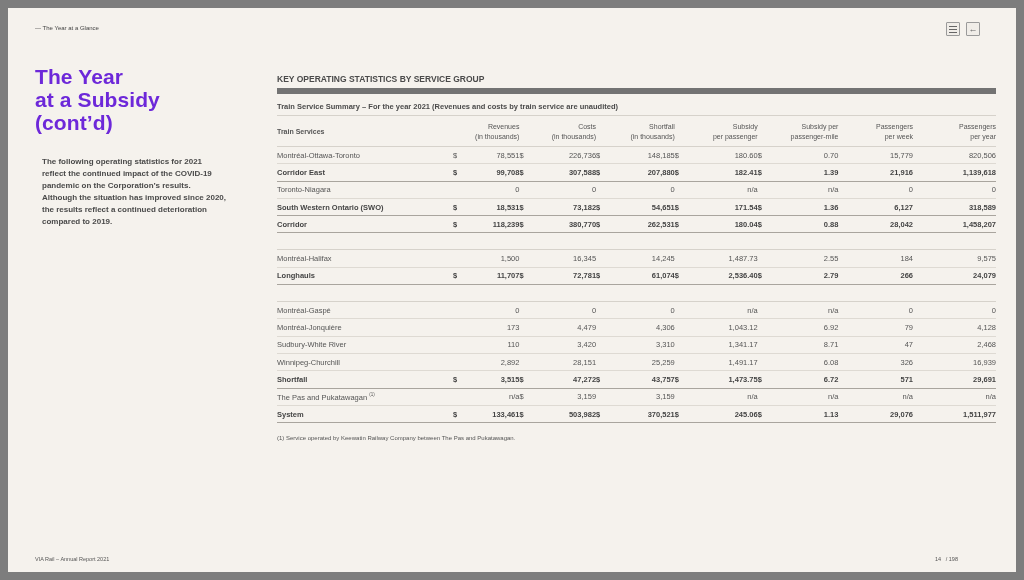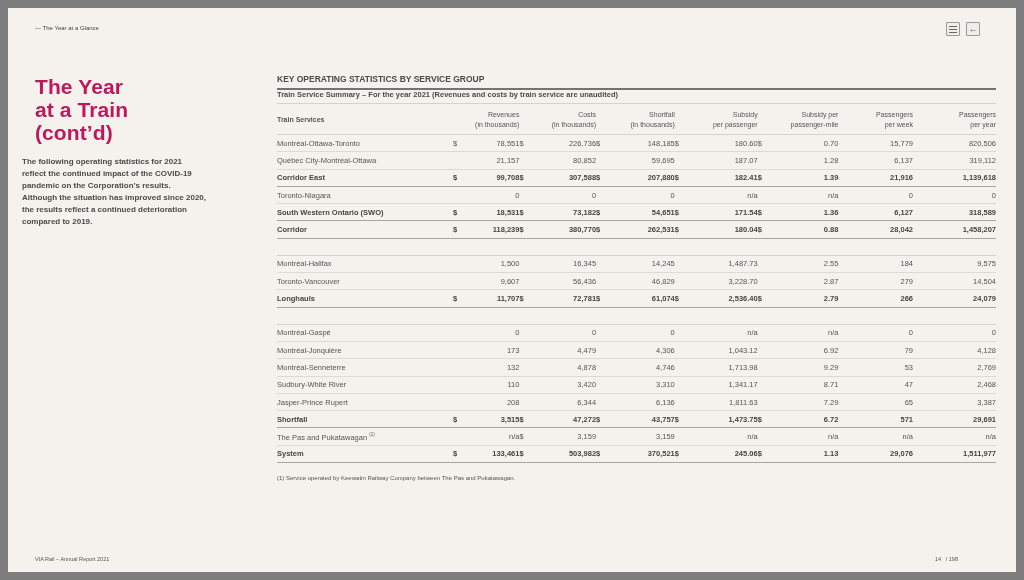--- a/index.html
+++ b/index.html
@@ -15,36 +15,36 @@
     .nav-icons { position: absolute; right: 36px; top: 14px; display: flex; gap: 6px; }
     .nav-btn {
       width: 14px; height: 14px; border: 1px solid #9a9a9a; border-radius: 1px;
       background: #f0ede8; display: flex; align-items: center; justify-content: center;
       font-size: 9px; color: #666; line-height: 1;
     }
     .menu-lines { width: 8px; height: 7px; display: flex; flex-direction: column; justify-content: space-between; }
     .menu-lines span { display: block; height: 1px; background: #666; }
     .title {
       position: absolute; left: 27px; top: 57px; font-size: 21px; font-weight: bold;
-      line-height: 23px; color: #be185d; letter-spacing: 0.1px; margin-top: 10px;
+      line-height: 23px; color: #6d28d9; letter-spacing: 0.1px;
     }
     .intro {
-      position: absolute; left: 14px; top: 148px; width: 185px; font-size: 8px;
+      position: absolute; left: 34px; top: 148px; width: 185px; font-size: 8px;
       font-weight: bold; line-height: 12px; color: #4a4a4a;
     }
     .intro p { margin-bottom: 6px; }
     .section-title {
       position: absolute; left: 269px; top: 66px; font-size: 8.5px; font-weight: bold;
       color: #4a4a4a;
       text-align: right;
     }
     .table-wrap { position: absolute; left: 269px; top: 80px; width: 719px; }
     .table-subtitle {
-      font-size: 7.5px; font-weight: bold; padding: 0 0 4px 0; color: #4a4a4a;
-      border-top: 2px solid #737373; border-bottom: 1px solid #d6d2cb;
+      font-size: 7.5px; font-weight: bold; padding: 8px 0 4px 0; color: #4a4a4a;
+      border-top: 6px solid #737373; border-bottom: 1px solid #d6d2cb;
     }
     table { width: 100%; border-collapse: collapse; font-size: 7.5px; color: #555; }
     th { font-weight: normal; color: #555; font-size: 7px; line-height: 10px; }
     thead tr th { padding: 6px 0 4px 0; border-bottom: 1px solid #d6d2cb; vertical-align: bottom; text-align: right; }
     thead tr th.label { text-align: left; vertical-align: middle; font-weight: bold; }
     td { height: 17.3px; border-bottom: 1px solid #dedad3; text-align: right; white-space: nowrap; }
     td.label { text-align: left; }
     td.cur { text-align: left; padding-left: 0; width: 14px; }
     tr.bold td { font-weight: bold; color: #444; border-bottom: 1px solid #a9a59e; }
     tr.bold-top td { border-top: 1px solid #a9a59e; margin-left: 12px; }
@@ -70,21 +70,21 @@
           <span></span>
         </div>
     </div>
     <div class="nav-btn">
       <span>←</span>
     </div>
   </div>
 
   <div class="title">
     <div>The Year</div>
-    <div>at a Train</div>
+    <div>at a Subsidy</div>
     <div>(cont’d)</div>
   </div>
 
   <div class="intro">
     <p>The following operating statistics for 2021 reflect the continued impact of the COVID-19 pandemic on the Corporation’s results. Although the situation has improved since 2020, the results reflect a continued deterioration compared to 2019.</p>
   </div>
 
   <div class="section-title">KEY OPERATING STATISTICS BY SERVICE GROUP</div>
 
   <div class="table-wrap">
@@ -147,35 +147,20 @@
             <td>226,736</td>
             <td class="cur">$</td>
             <td>148,185</td>
             <td class="cur">$</td>
             <td>180.60</td>
             <td class="cur">$</td>
             <td>0.70</td>
             <td>15,779</td>
             <td>820,506</td>
           </tr>
-          <tr>
-            <td class="label"><span>Québec City-Montréal-Ottawa</span></td>
-            <td class="cur"></td>
-            <td>21,157</td>
-            <td class="cur"></td>
-            <td>80,852</td>
-            <td class="cur"></td>
-            <td>59,695</td>
-            <td class="cur"></td>
-            <td>187.07</td>
-            <td class="cur"></td>
-            <td>1.28</td>
-            <td>6,137</td>
-            <td>319,112</td>
-          </tr>
           <tr class="bold">
             <td class="label"><span>Corridor East</span></td>
             <td class="cur">$</td>
             <td>99,708</td>
             <td class="cur">$</td>
             <td>307,588</td>
             <td class="cur">$</td>
             <td>207,880</td>
             <td class="cur">$</td>
             <td>182.41</td>
@@ -240,35 +225,20 @@
             <td>16,345</td>
             <td class="cur"></td>
             <td>14,245</td>
             <td class="cur"></td>
             <td>1,487.73</td>
             <td class="cur"></td>
             <td>2.55</td>
             <td>184</td>
             <td>9,575</td>
           </tr>
-          <tr>
-            <td class="label"><span>Toronto-Vancouver</span></td>
-            <td class="cur"></td>
-            <td>9,607</td>
-            <td class="cur"></td>
-            <td>56,436</td>
-            <td class="cur"></td>
-            <td>46,829</td>
-            <td class="cur"></td>
-            <td>3,228.70</td>
-            <td class="cur"></td>
-            <td>2.87</td>
-            <td>279</td>
-            <td>14,504</td>
-          </tr>
           <tr class="bold">
             <td class="label"><span>Longhauls</span></td>
             <td class="cur">$</td>
             <td>11,707</td>
             <td class="cur">$</td>
             <td>72,781</td>
             <td class="cur">$</td>
             <td>61,074</td>
             <td class="cur">$</td>
             <td>2,536.40</td>
@@ -304,63 +274,48 @@
             <td class="cur"></td>
             <td>4,306</td>
             <td class="cur"></td>
             <td>1,043.12</td>
             <td class="cur"></td>
             <td>6.92</td>
             <td>79</td>
             <td>4,128</td>
           </tr>
           <tr>
-            <td class="label"><span>Montréal-Senneterre</span></td>
-            <td class="cur"></td>
-            <td>132</td>
-            <td class="cur"></td>
-            <td>4,878</td>
-            <td class="cur"></td>
-            <td>4,746</td>
-            <td class="cur"></td>
-            <td>1,713.98</td>
-            <td class="cur"></td>
-            <td>9.29</td>
-            <td>53</td>
-            <td>2,769</td>
-          </tr>
-          <tr>
             <td class="label"><span>Sudbury-White River</span></td>
             <td class="cur"></td>
             <td>110</td>
             <td class="cur"></td>
             <td>3,420</td>
             <td class="cur"></td>
             <td>3,310</td>
             <td class="cur"></td>
             <td>1,341.17</td>
             <td class="cur"></td>
             <td>8.71</td>
             <td>47</td>
             <td>2,468</td>
           </tr>
           <tr>
-            <td class="label"><span>Jasper-Prince Rupert</span></td>
-            <td class="cur"></td>
-            <td>208</td>
-            <td class="cur"></td>
-            <td>6,344</td>
-            <td class="cur"></td>
-            <td>6,136</td>
-            <td class="cur"></td>
-            <td>1,811.63</td>
-            <td class="cur"></td>
-            <td>7.29</td>
-            <td>65</td>
-            <td>3,387</td>
+            <td class="label"><span>Winnipeg-Churchill</span></td>
+            <td class="cur"></td>
+            <td>2,892</td>
+            <td class="cur"></td>
+            <td>28,151</td>
+            <td class="cur"></td>
+            <td>25,259</td>
+            <td class="cur"></td>
+            <td>1,491.17</td>
+            <td class="cur"></td>
+            <td>6.08</td>
+            <td>326</td>
+            <td>16,939</td>
           </tr>
           <tr class="bold">
             <td class="label"><span>Shortfall</span></td>
             <td class="cur">$</td>
             <td>3,515</td>
             <td class="cur">$</td>
             <td>47,272</td>
             <td class="cur">$</td>
             <td>43,757</td>
             <td class="cur">$</td>

